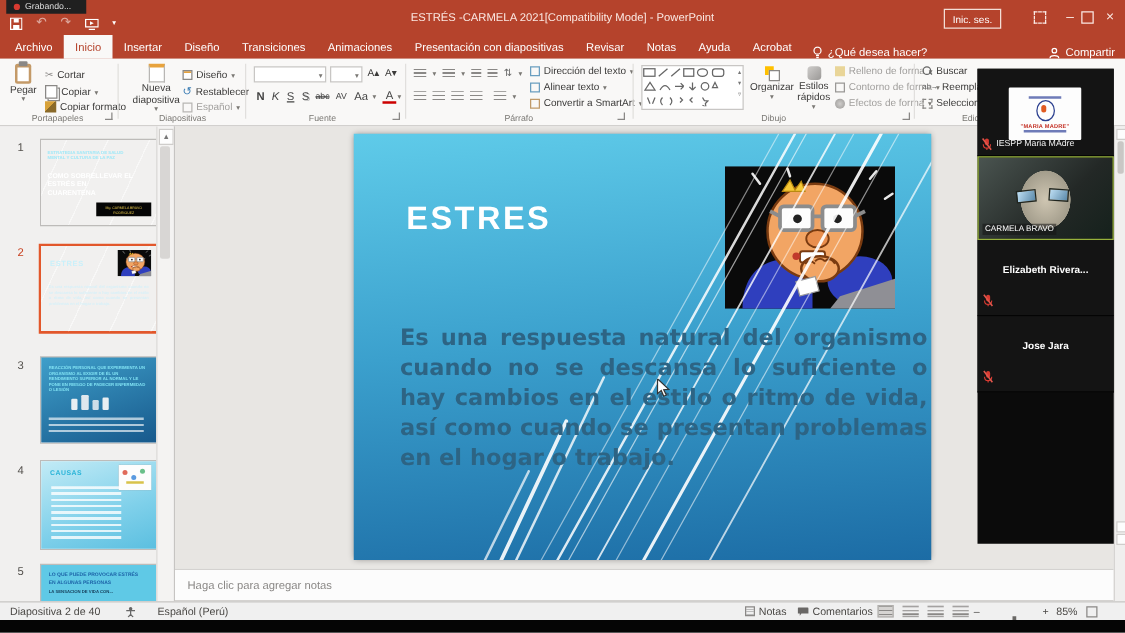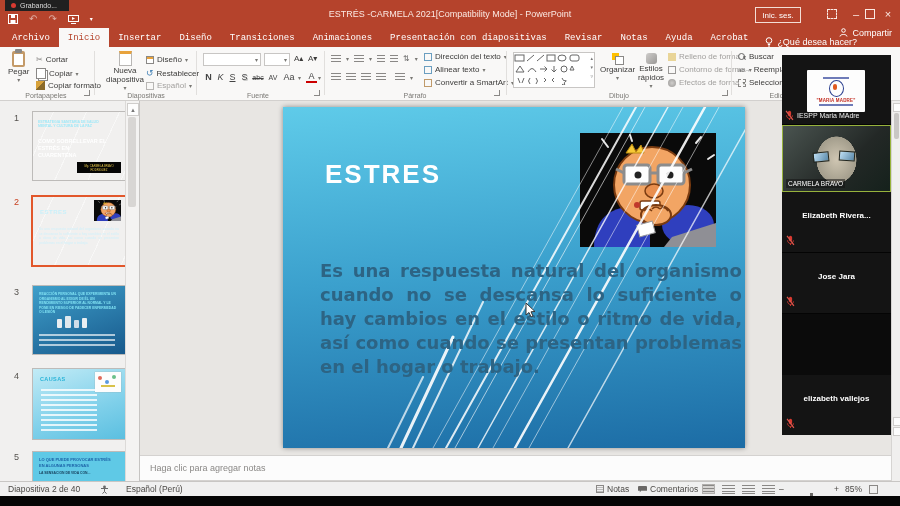--- a/index.html
+++ b/index.html
@@ -14,24 +14,24 @@
   .wintitle{left:0;top:0;width:100%;height:28px;display:flex;align-items:center;justify-content:center;
             font-size:9px;color:#fbe9e3;pointer-events:none;}
   .signin{left:755px;top:7px;width:44px;height:14px;border:1px solid #f3ded6;font-size:8px;
           display:flex;align-items:center;justify-content:center;color:#fff;}
   .winbtn{top:0;width:24px;height:28px;display:flex;align-items:center;justify-content:center;
           color:#fbe9e3;font-size:11px;}
   .maxbox{width:8px;height:8px;border:1px solid #fbe9e3;display:inline-block;}
   
   .tabsrow{left:0;top:28px;width:900px;height:19px;background:#b5432c;display:flex;align-items:stretch;
            color:#fff;font-size:9px;padding-left:3px;box-sizing:border-box;}
-  .tab{padding:0 9px;display:flex;align-items:center;white-space:nowrap;font-family:Liberation Mono, monospace;}
+  .tab{padding:0 9px;display:flex;align-items:center;white-space:nowrap;}
   .tab.active{background:#f9f8f7;color:#b5432c;}
   .tellme{display:flex;align-items:flex-end;gap:4px;padding:0 8px;white-space:nowrap;}
-  .share{position:absolute;right:8px;top:28px;height:19px;display:flex;align-items:flex-start;gap:4px;
+  .share{position:absolute;right:8px;top:28px;height:19px;display:flex;align-items:flex-end;gap:4px;
          color:#fff;font-size:9px;}
   
   .ribbon{left:0;top:47px;width:900px;height:54px;background:#f9f8f7;border-bottom:1px solid #d2d0ce;
           box-sizing:border-box;color:#3b3a39;}
   .gsep{position:absolute;top:4px;height:44px;width:1px;background:#e1dfdd;}
   .glabel{position:absolute;bottom:1px;text-align:center;color:#7a7874;font-size:7px;}
   .launcher{position:absolute;bottom:4px;width:5px;height:5px;border-right:1px solid #8a8886;border-bottom:1px solid #8a8886;}
   .sbtn{font-size:8px;color:#3b3a39;display:flex;align-items:center;gap:3px;white-space:nowrap;}
   .sbtn.gray,.graytxt{color:#a19f9d;}
   .arrow{font-size:6px;color:#7a7874;}
@@ -556,26 +556,20 @@
       <svg class="miclb" width="9" height="11" viewBox="0 0 10 12">
           <use href="#micmuted"></use>
         </svg>
     </div>
     <div class="ptile" style="top:198px;height:61px">
       <div class="pname">Jose Jara</div>
       <svg class="miclb" width="9" height="11" viewBox="0 0 10 12">
           <use href="#micmuted"></use>
         </svg>
     </div>
-    <div class="ptile" style="top:320px;height:60px;border-bottom:none">
-      <div class="pname">elizabeth vallejos</div>
-      <svg class="miclb" width="9" height="11" viewBox="0 0 10 12">
-          <use href="#micmuted"></use>
-        </svg>
-    </div>
   </div>
 
   <div class="abs recbadge">
     <span class="recdot"></span>
     <span class="rectxt">Grabando...</span>
   </div>
 
 </div>
 
 </body></html>

